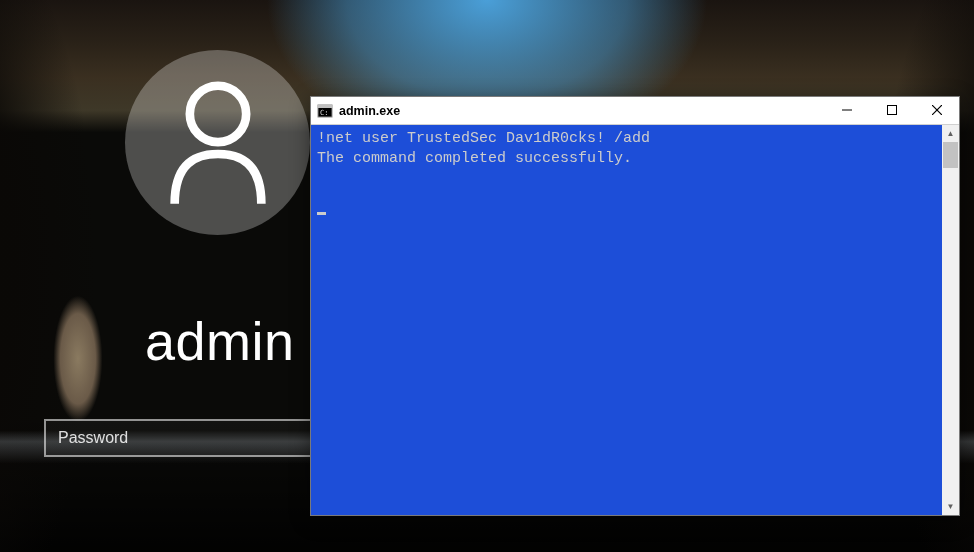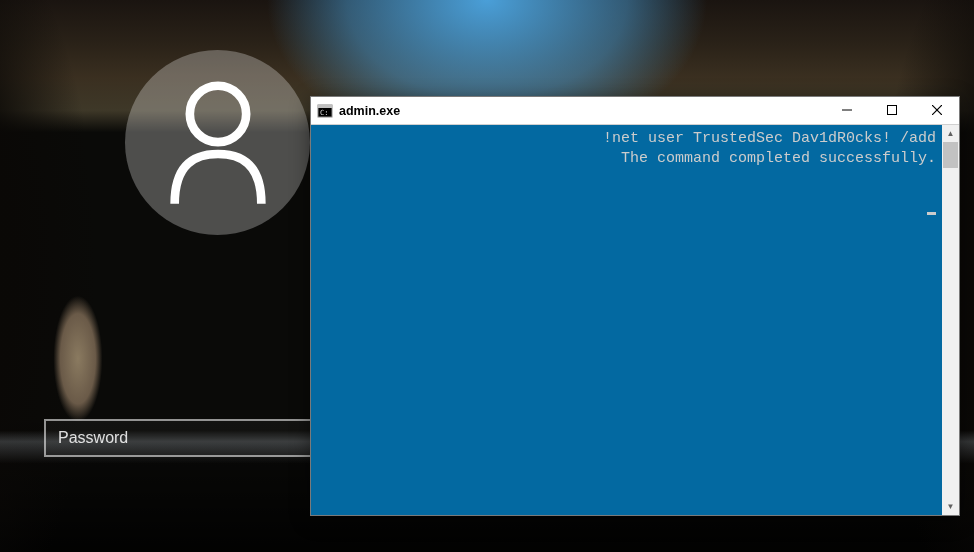--- a/index.html
+++ b/index.html
@@ -168,29 +168,28 @@
     }
 
     .console-body {
       flex: 1;
       display: flex;
       min-height: 0;
     }
 
     .console-content {
       flex: 1;
-      background: #0369a1;
+      background: #1d4ed8;
       color: #ccc;
       font-family: Consolas, "Courier New", monospace;
       font-size: 15px;
       line-height: 1.35;
       padding: 4px 6px;
       white-space: pre;
       overflow: hidden;
-      text-align: right;
     }
 
     .console-content .cursor {
       display: inline-block;
       width: 9px;
       height: 3px;
       background: #ccc;
       vertical-align: -8px;
       margin-top: 22px;
     }
@@ -235,20 +234,21 @@
 
   <div class="avatar-circle">
     <span>
       <svg viewBox="0 0 100 120" fill="none" stroke="#ffffff" stroke-width="8">
         <circle cx="50" cy="35" r="26"></circle>
         <path d="M10 118 C10 80 30 72 50 72 C70 72 90 80 90 118"></path>
       </svg>
     </span>
   </div>
 
+  <div class="username">admin</div>
 
   <input class="password-field" type="password" placeholder="Password" style="">
 
 </div>
 
 <div class="console-window">
   <div class="titlebar">
     <span class="titlebar-icon">
       <svg viewBox="0 0 16 16">
         <rect x="1" y="2" width="14" height="12" fill="#000" stroke="#888" stroke-width="1"></rect>

